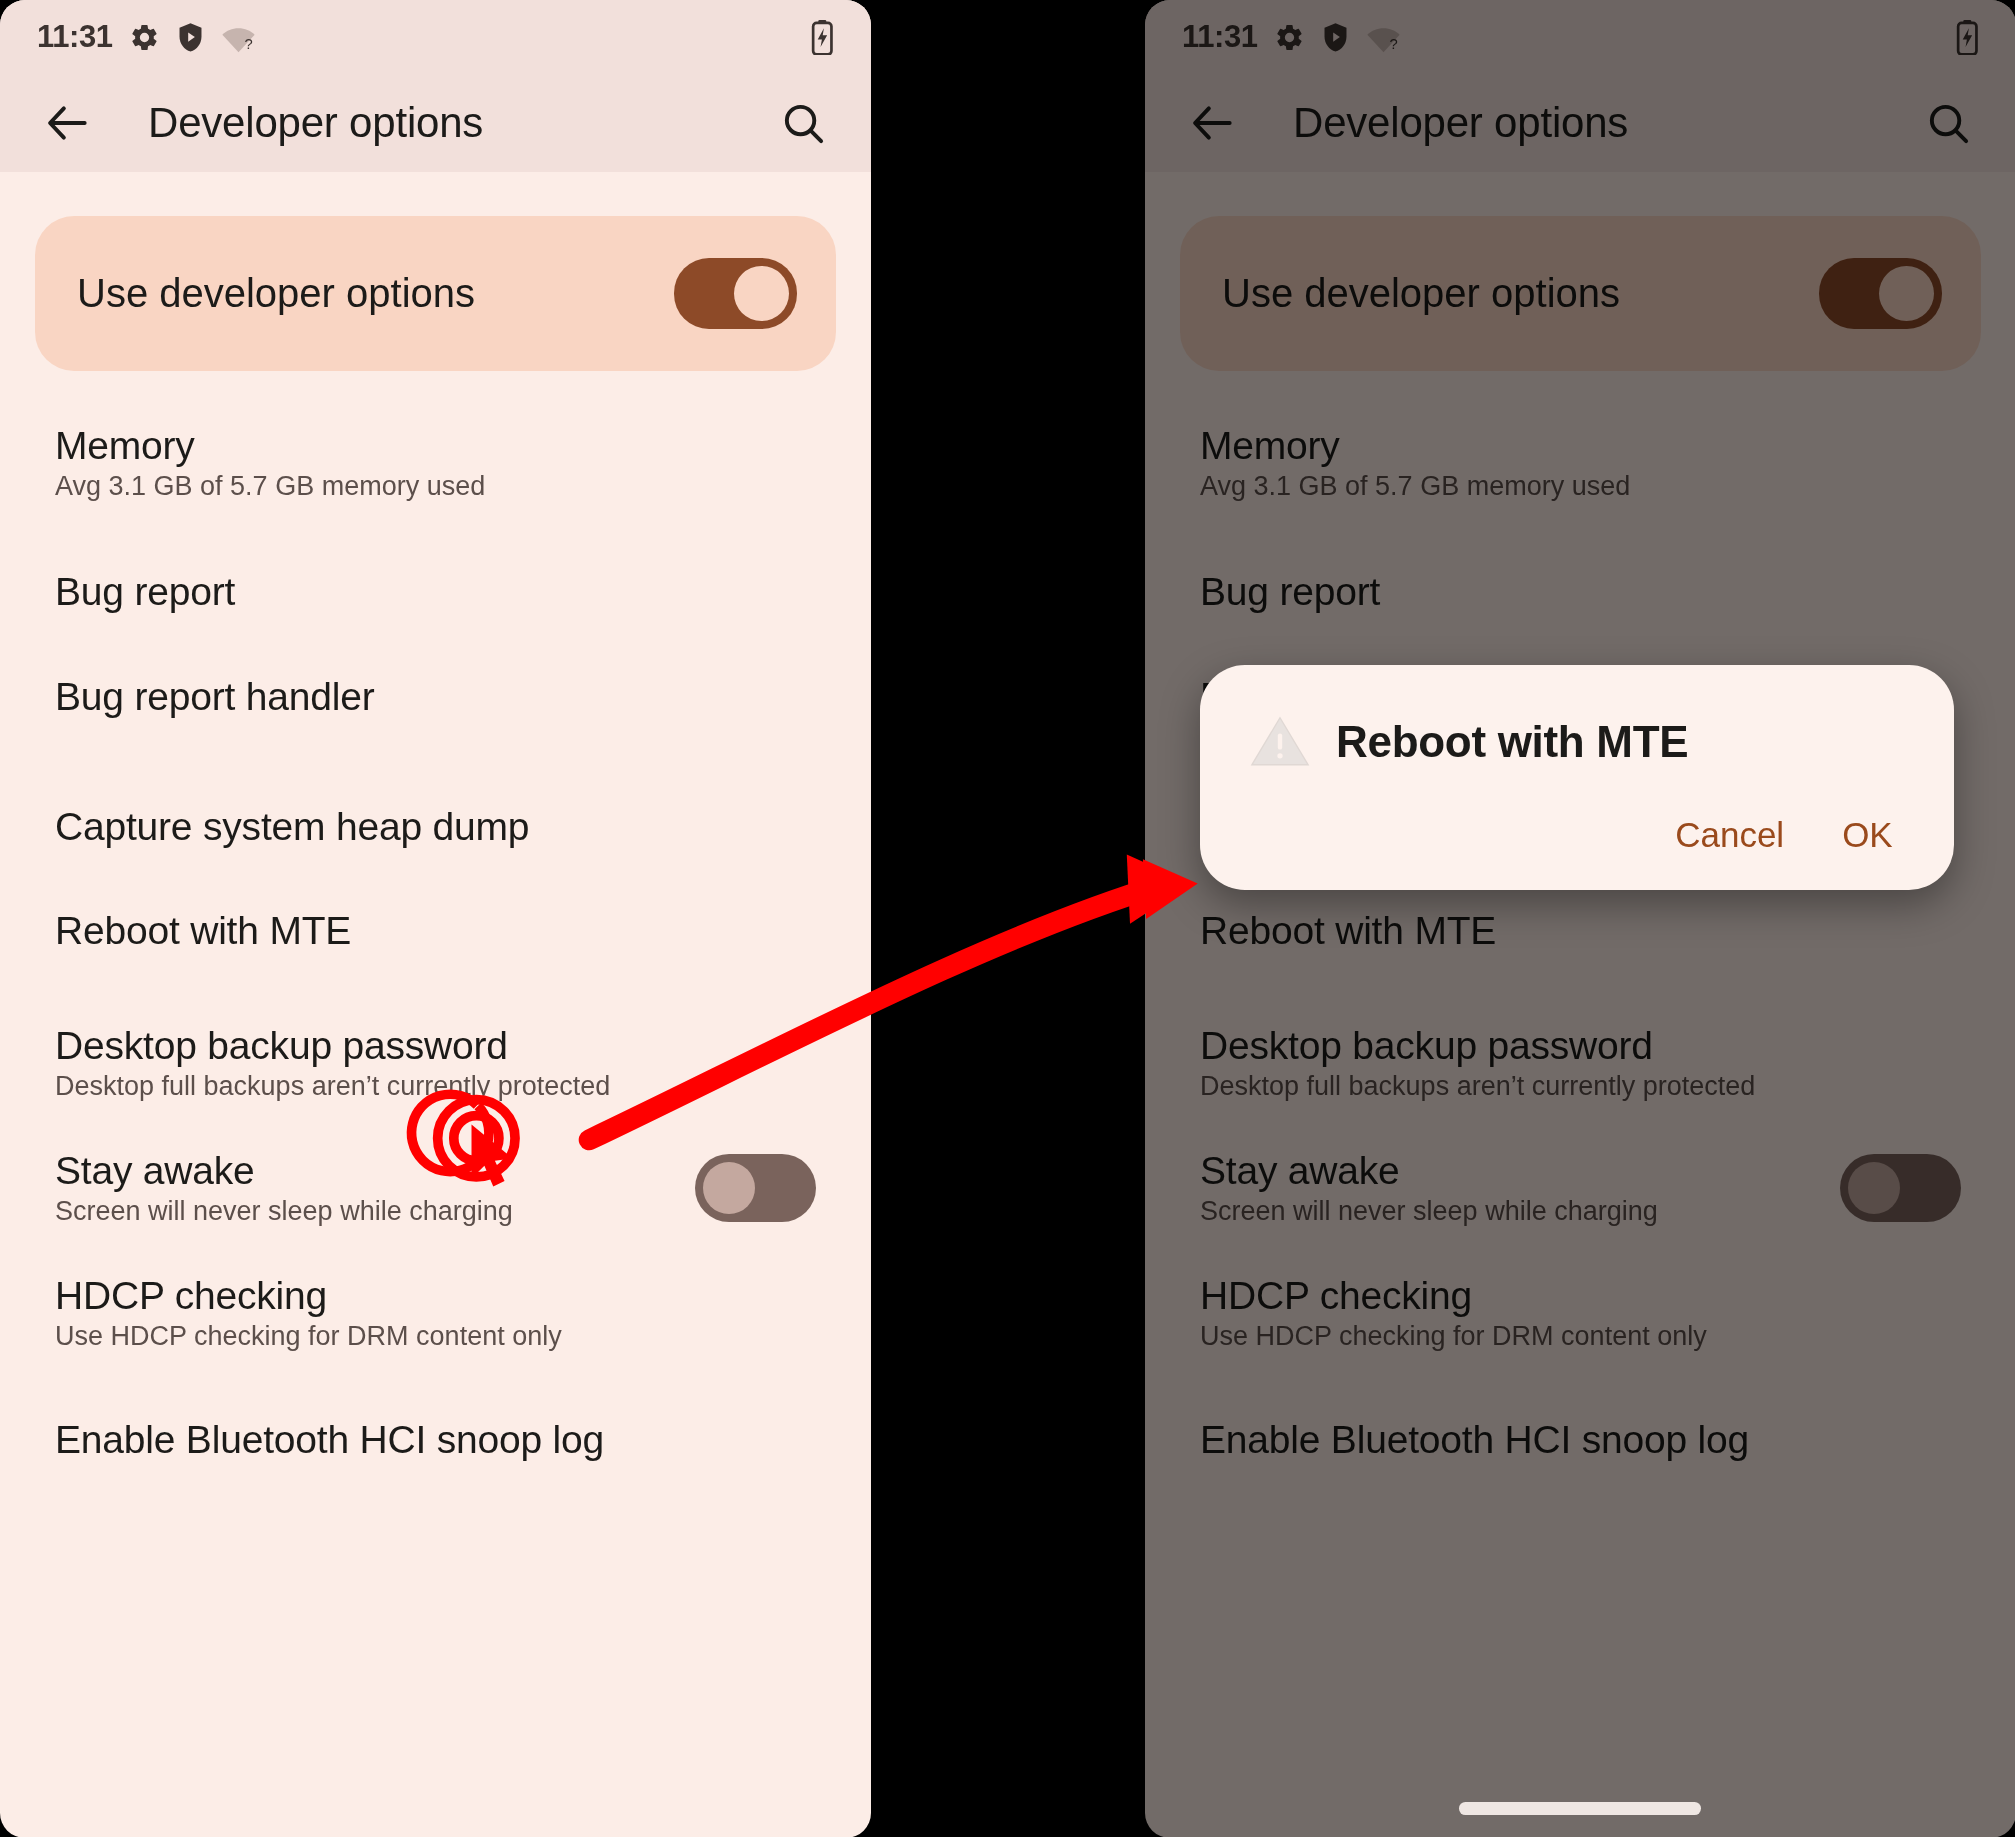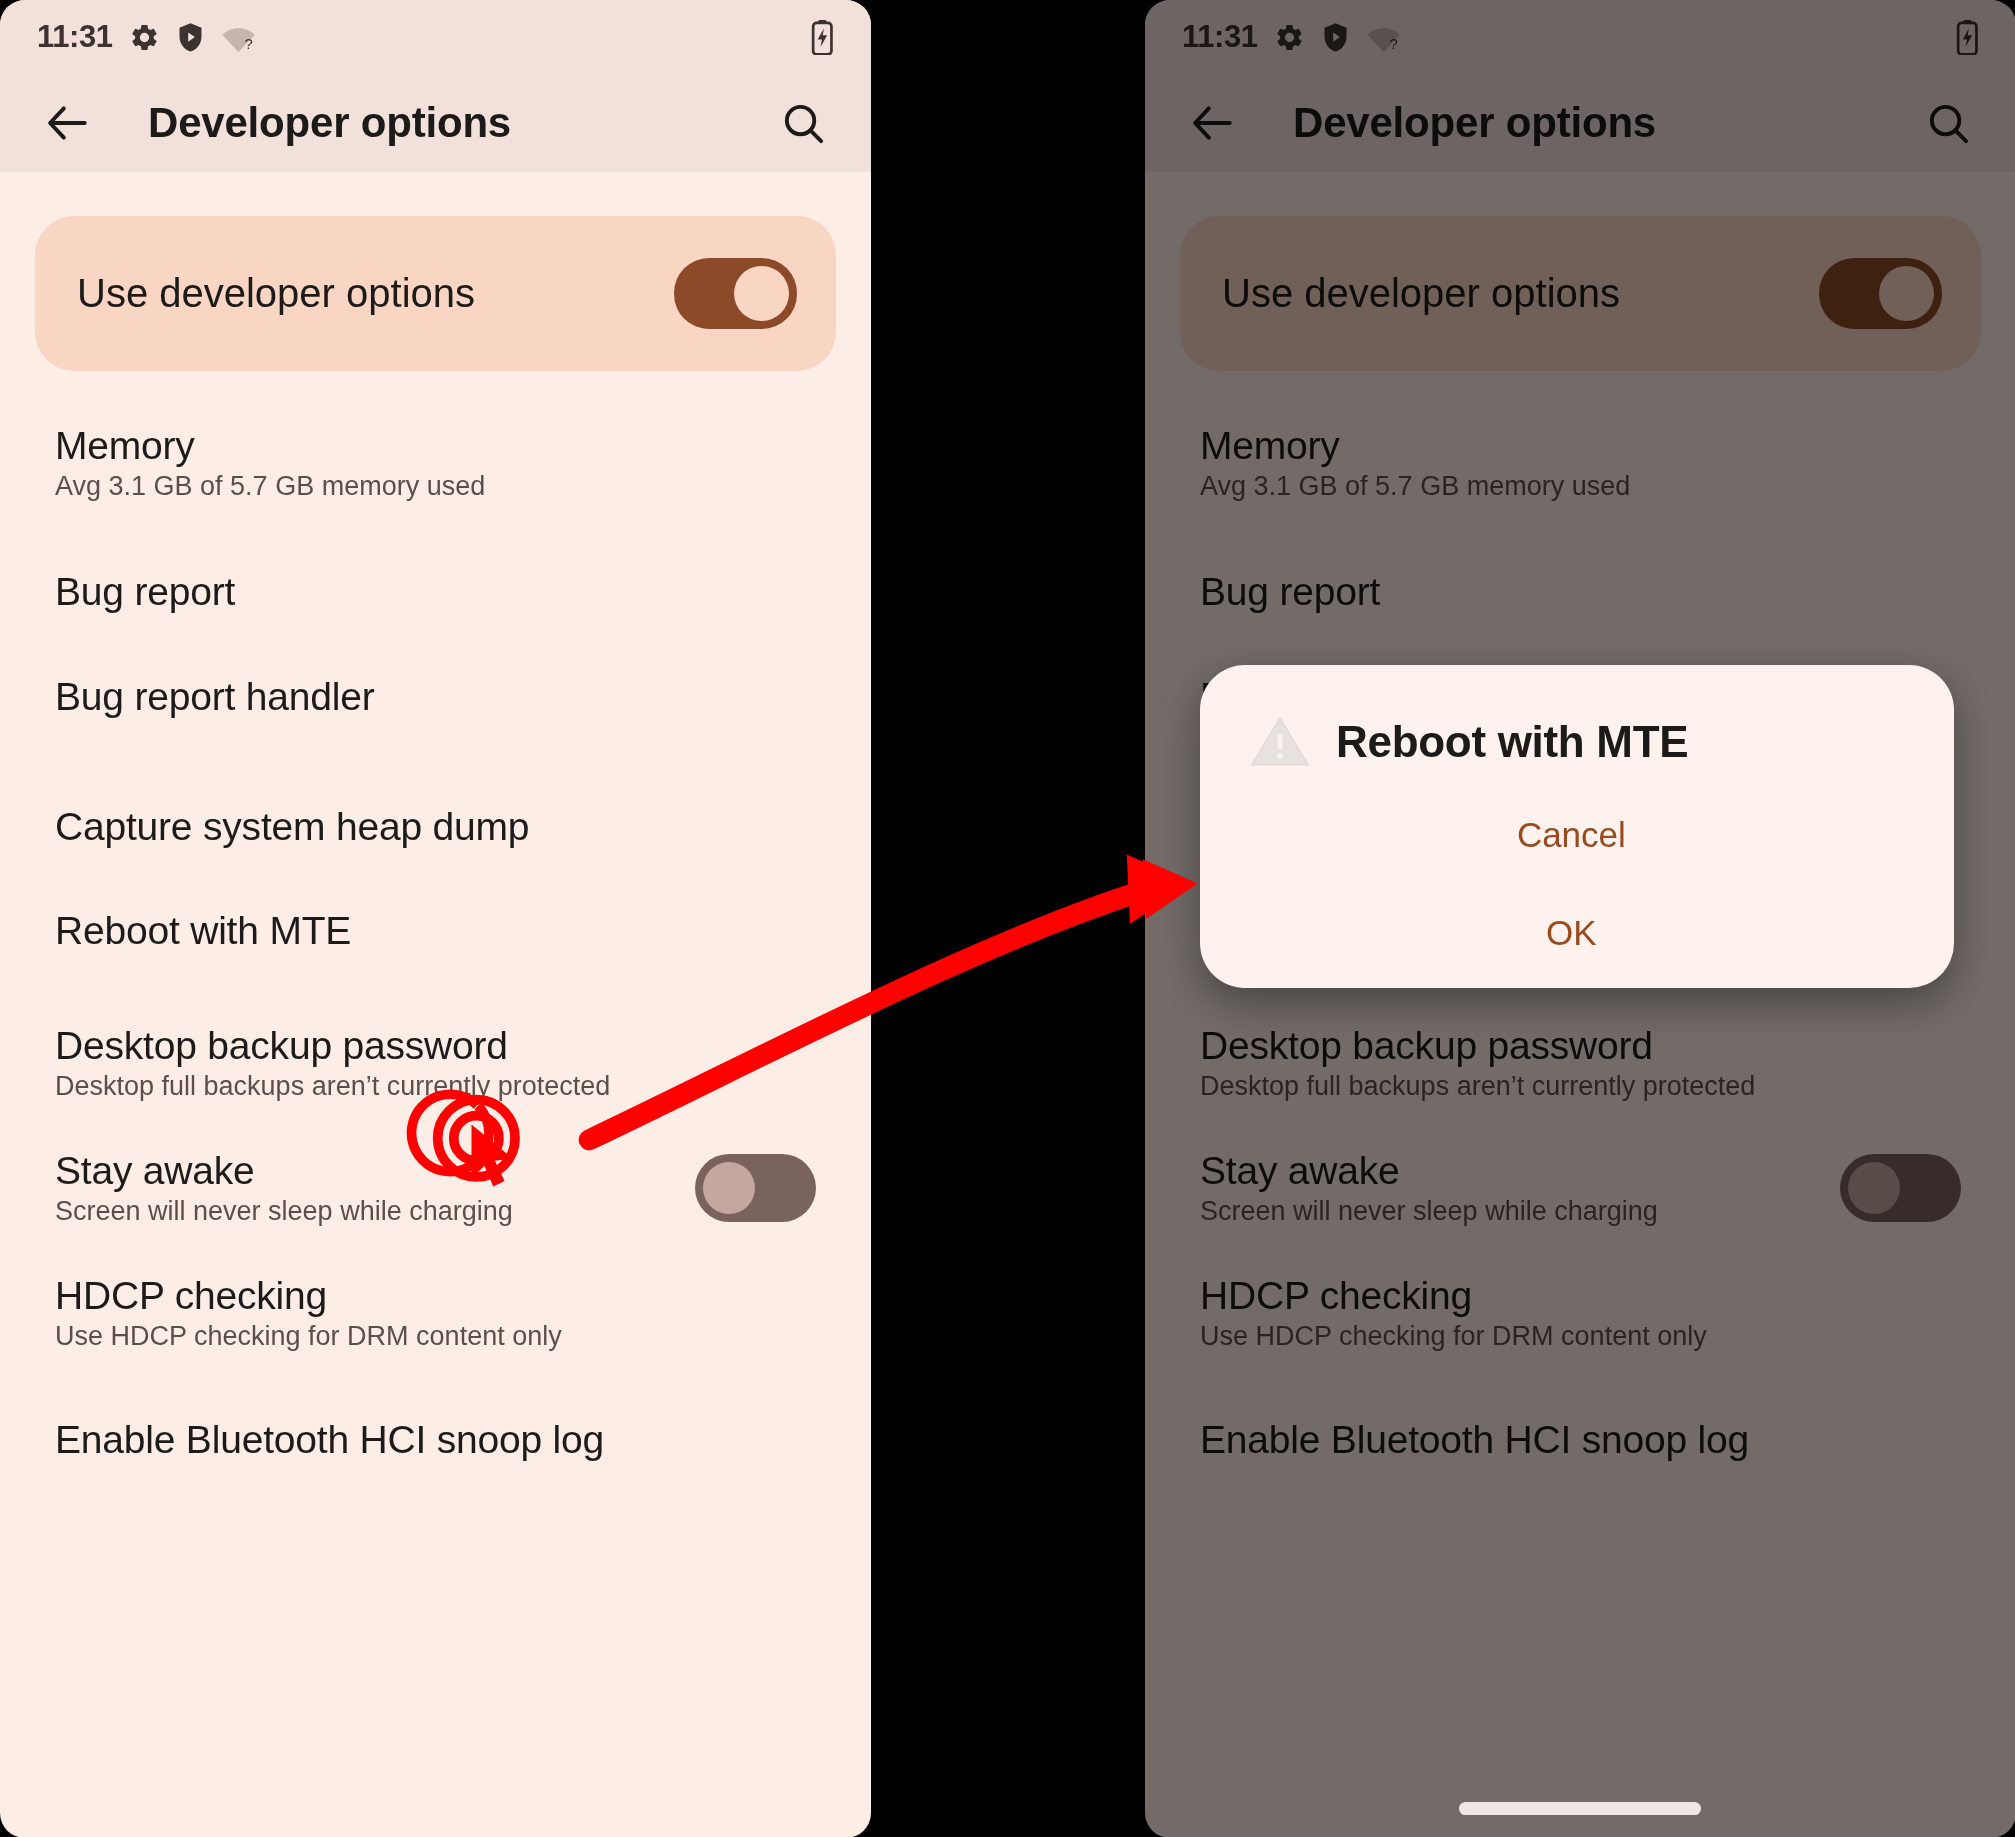--- a/index.html
+++ b/index.html
@@ -39,21 +39,21 @@
 
   
   .appbar {
     position: relative; height: 98px;
     display: flex; align-items: center;
     padding: 0 29px;
     background: #F2E0DB;
   }
   .appbar .back { width: 77px; display: flex; align-items: center; justify-content: center; }
   .appbar .title {
-    font-size: 42px; color: #1C1B19; font-weight: 700;
+    font-size: 42px; color: #1C1B19; font-weight: 400;
     margin-left: 42px; letter-spacing: -0.2px;
   }
   .appbar .search { margin-left: auto; width: 77px; display: flex; align-items: center; justify-content: center; }
 
   
   .content { position: relative; background: #FCEDE7; padding: 0 0 0 0; }
 
   .hero-card {
     margin: 44px 35px 4px 35px;
     background: #F9D5C3;
@@ -109,21 +109,20 @@
   .dlg-title { font-size: 44px; font-weight: bold; color: #1C1B19; letter-spacing: -0.3px; }
   .dlg-body {
     margin-top: 44px;
     font-size: 35px; line-height: 1.44; color: #26211F;
     letter-spacing: -0.2px;
   }
   .dlg-actions {
     margin-top: 47px;
     display: flex; justify-content: flex-end; align-items: center; gap: 58px;
     padding-right: 11.3px;
-    flex-direction: column;
   }
   .dlg-btn {
     font-size: 35px; color: #9A4A1C; font-weight: 400;
     background: none; border: 0; cursor: pointer;
     font-family: "Liberation Sans", sans-serif;
   }
 
   
   #overlay { position: absolute; inset: 0; z-index: 80; pointer-events: none; }
 

